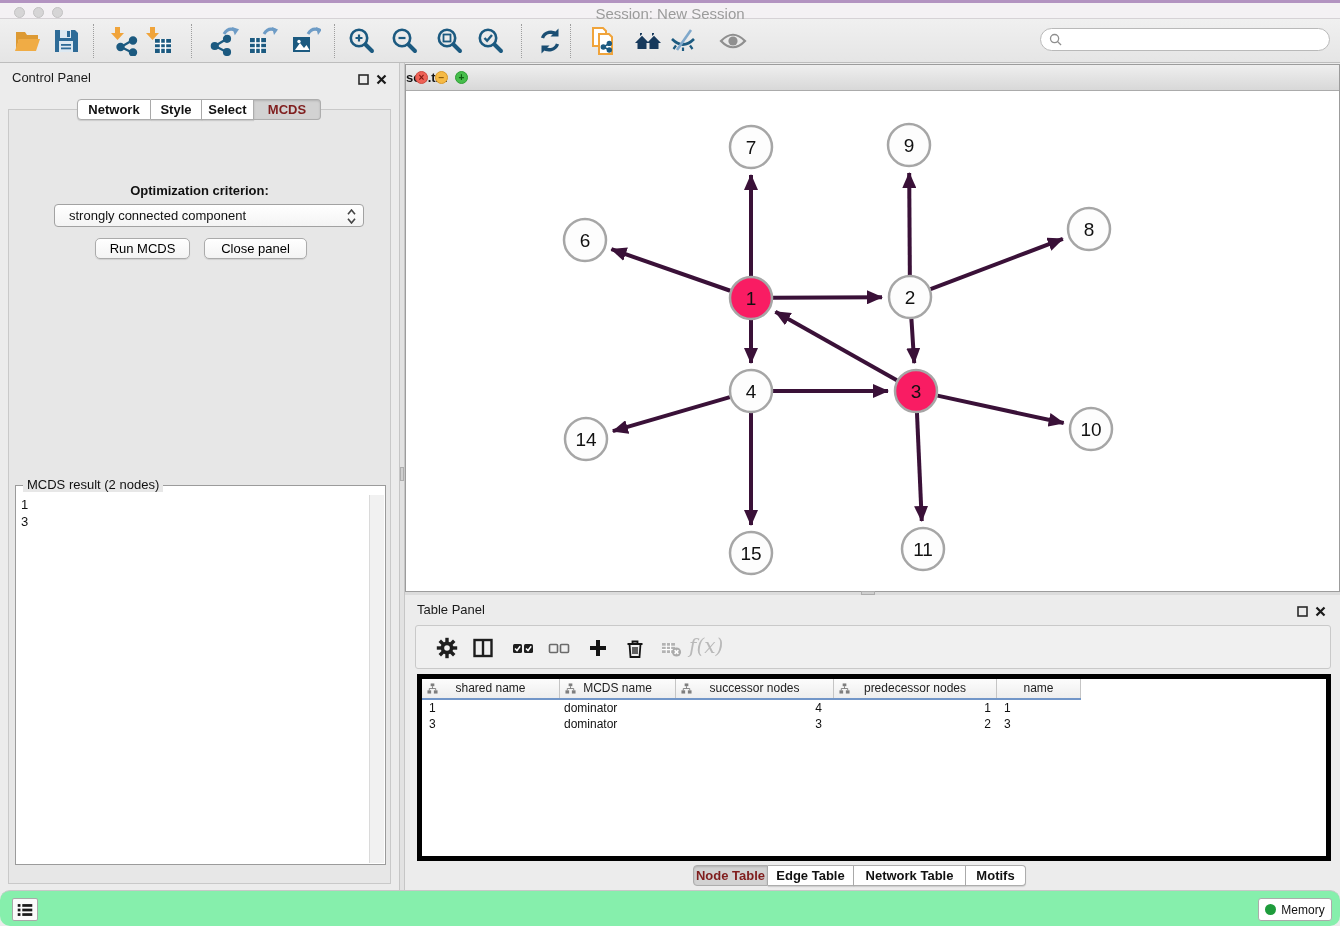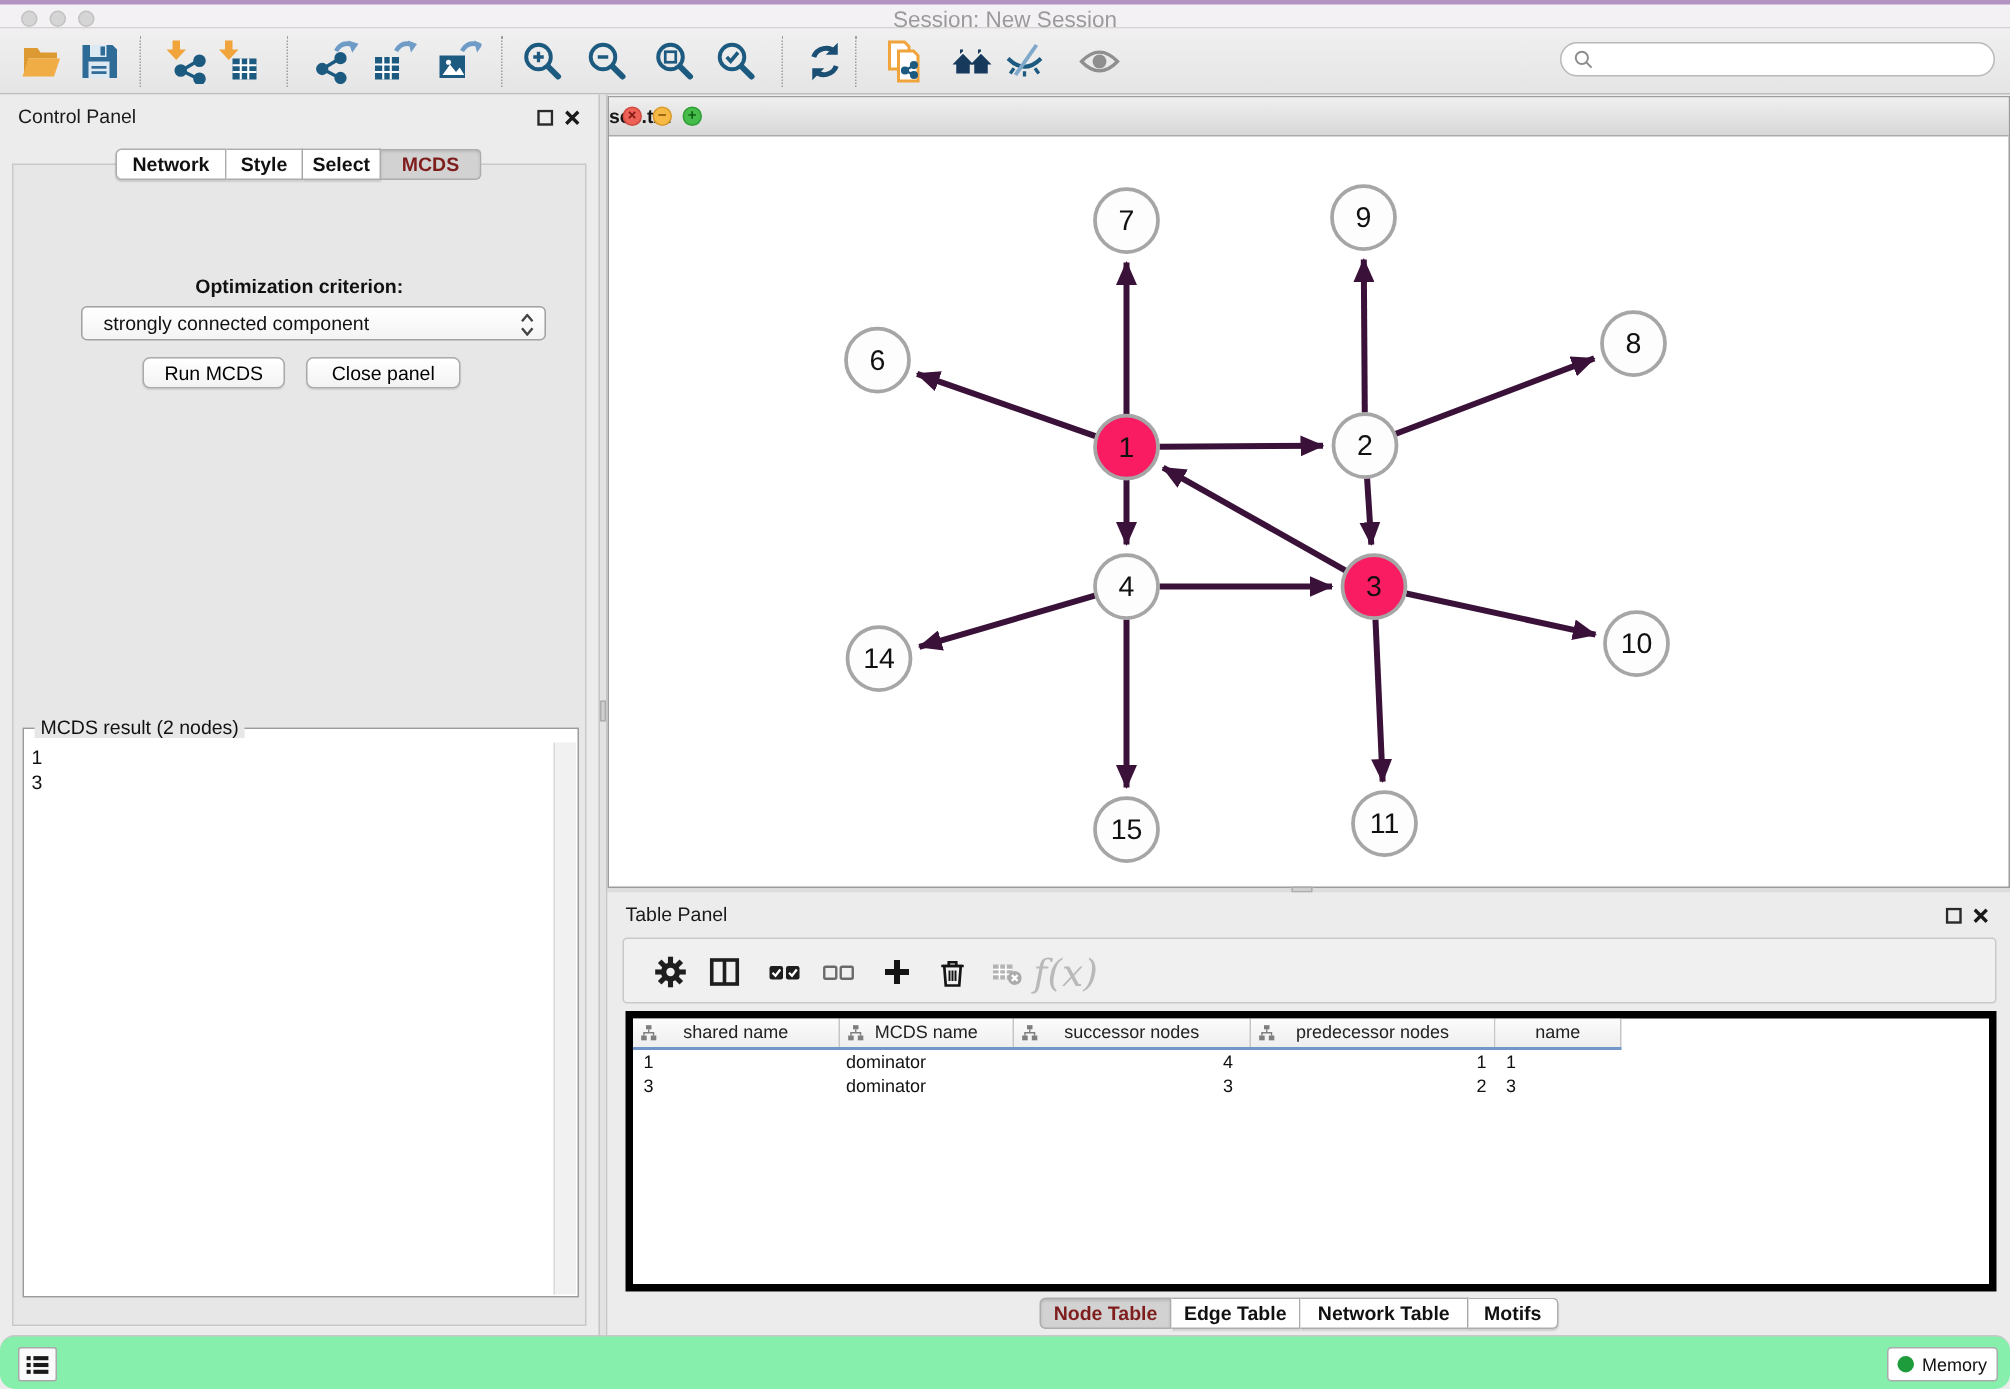--- a/index.html
+++ b/index.html
@@ -79,21 +79,21 @@
   .tl-min   { left:29px; background:#F6BA44; border:1px solid #D99A2B; color:#8A5A0A; }
   .tl-max   { left:49px; background:#46BD4B; border:1px solid #2E9E34; color:#0E5F13; }
 
   
   .table-panel { position:absolute; left:405px; top:595px; width:935px; height:295px; background:#ECECEC; }
   .tbl-toolbar { position:absolute; left:10px; top:30px; width:916px; height:44px;
     background:#F0F0F0; border:1px solid #C9C9C9; border-radius:3px; }
   .tt-btn { position:absolute; top:11px; width:22px; height:22px; cursor:pointer; }
   .tt-btn svg { width:100%; height:100%; display:block; }
   .fx-label { position:absolute; left:273px; top:8px; font-family:"DejaVu Serif",serif; font-style:italic;
-    font-size:25px; color:#B9B9B9; cursor:default; }
+    font-size:20px; color:#B9B9B9; cursor:default; }
 
   .tbl-area { position:absolute; left:12px; top:79px; width:914px; height:187px;
     background:#FFF; border:5px solid #000000; overflow:hidden; }
   .tbl-head { display:flex; height:21px; width:659px; border-bottom:2px solid #7296C8; }
   .th { position:relative; background:linear-gradient(#FCFCFC,#EEEEEE); border-right:1px solid #C5C5C5;
     font-size:12px; color:#222; text-align:center; line-height:19px; cursor:pointer; }
   .th svg { position:absolute; left:5px; top:4px; }
   .tbl-row { display:flex; height:16px; font-size:12px; }
   .td { line-height:16px; overflow:hidden; white-space:nowrap; }
   .c0 { width:138px; } .c1 { width:116px; } .c2 { width:158px; } .c3 { width:163px; } .c4 { width:84px; }
@@ -532,21 +532,21 @@
       <div class="tbl-row">
         <div class="td c0 al">3</div>
         <div class="td c1 al2">dominator</div>
         <div class="td c2 ar">3</div>
         <div class="td c3 ar2">2</div>
         <div class="td c4 al">3</div>
       </div>
     </div>
 
     <div class="bottom-tabrow">
-      <div class="tab selected" style="width:88px">Node Table</div>
+      <div class="tab selected" style="width:75px">Node Table</div>
       <div class="tab" style="width:86px">Edge Table</div>
       <div class="tab" style="width:112px">Network Table</div>
       <div class="tab" style="width:60px">Motifs</div>
     </div>
   </div>
 
   <div class="statusbar">
     <div class="list-btn">
       <svg viewBox="0 0 22 22">
           <g fill="#1A1A1A">

